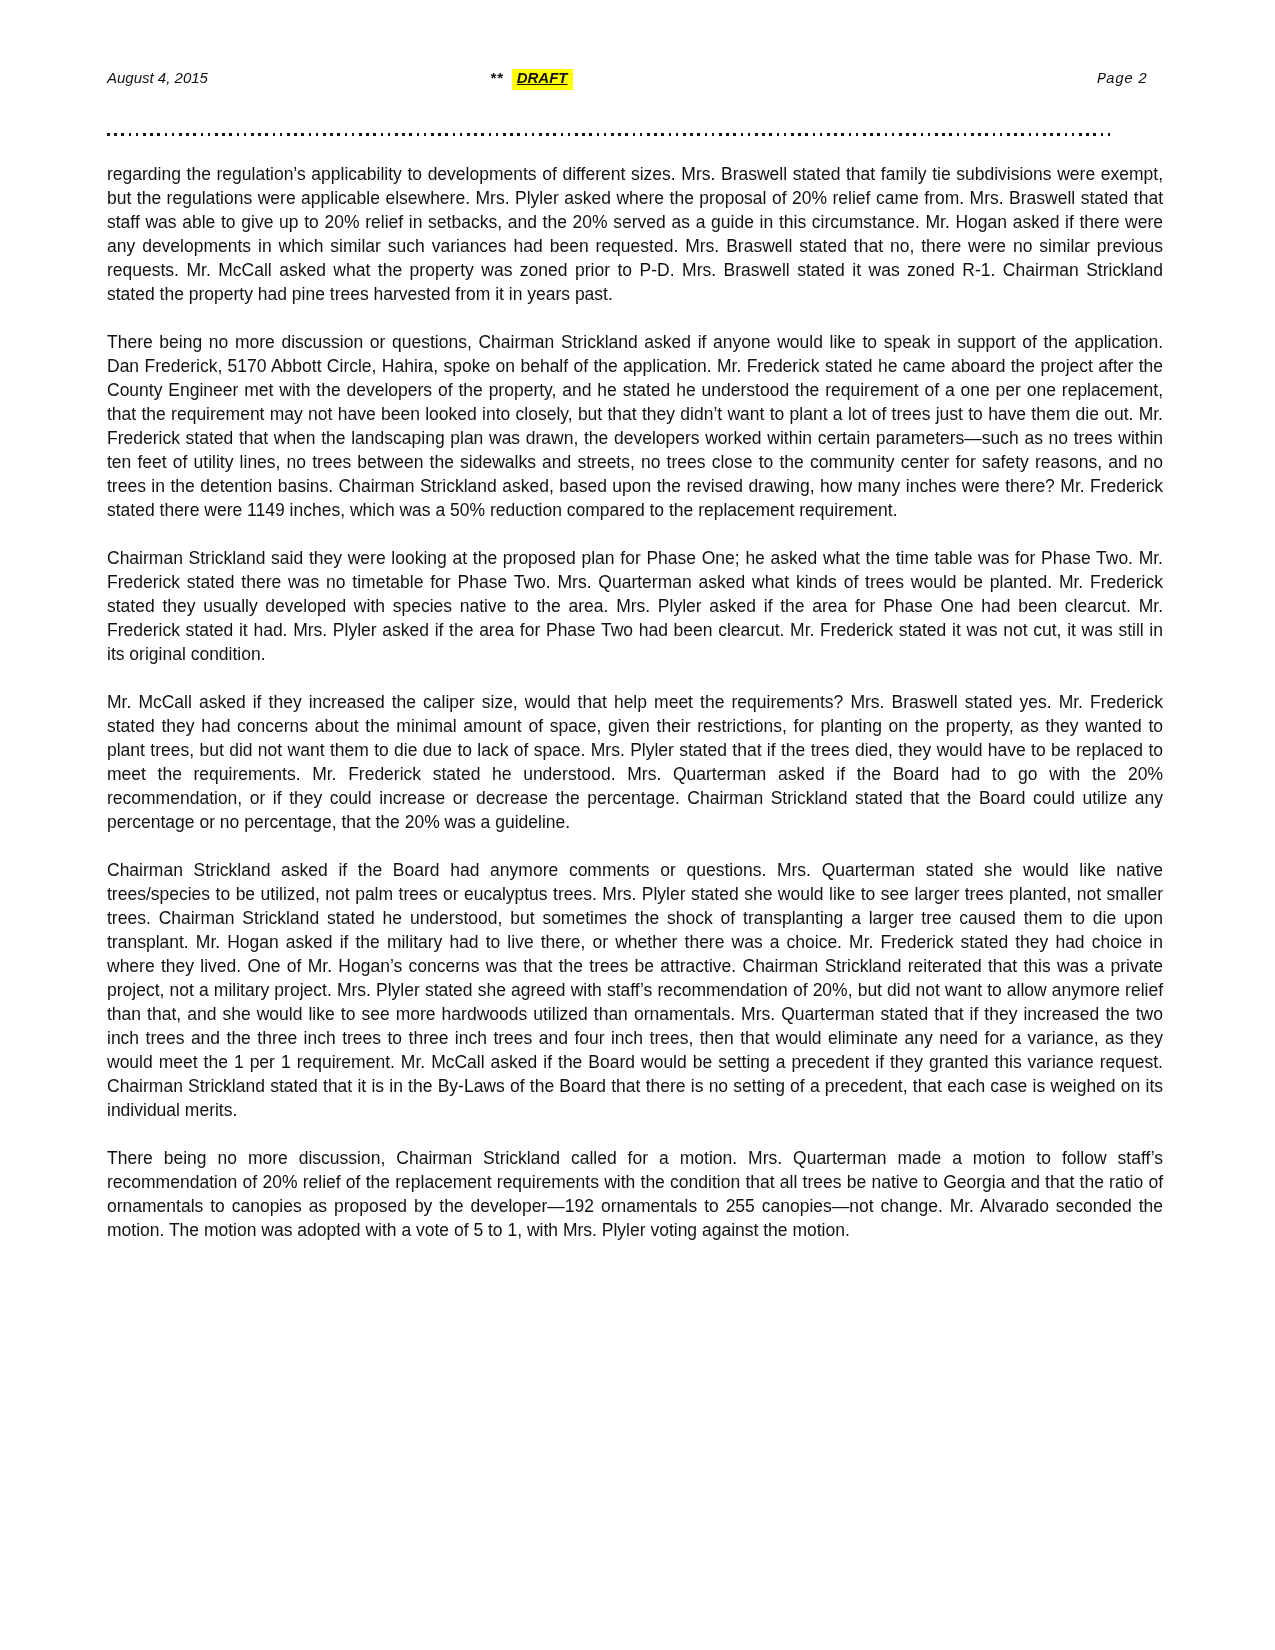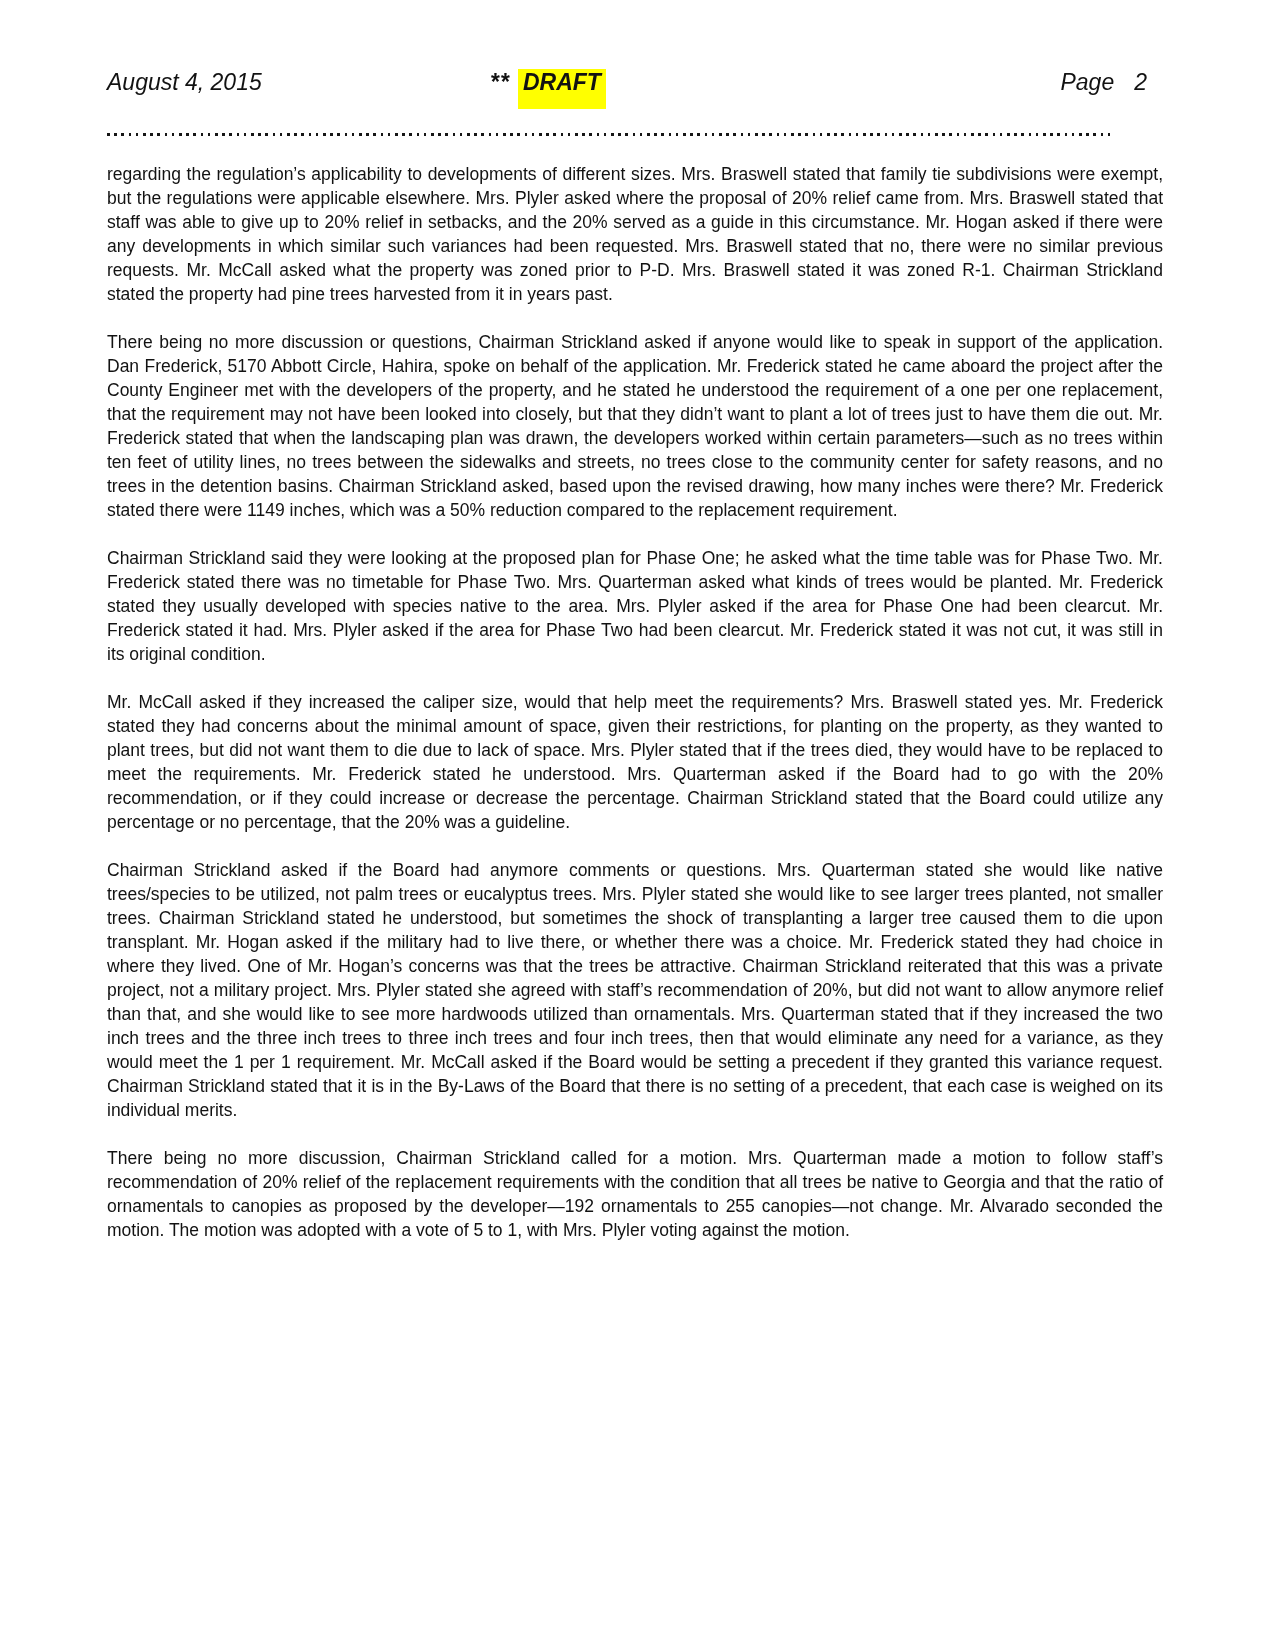--- a/index.html
+++ b/index.html
@@ -28,46 +28,48 @@
     align-items: baseline;
     font-size: 19.5px;
     font-style: italic;
     font-weight: bold;
   }
   .header-row2 {
     position: relative;
     display: flex;
     justify-content: space-between;
     align-items: baseline;
-    font-size: 23px;
+    font-size: 15px;
     font-style: italic;
     margin-top: 5px;
   }
   .draft-wrap {
     position: absolute;
     left: 383px;
     top: 0;
     display: flex;
     align-items: baseline;
     gap: 8px;
   }
   .draft-stars {
     font-weight: bold;
     font-style: italic;
     letter-spacing: 1px;
   }
   .draft-badge {
     font-weight: bold;
     font-style: italic;
-    padding: 0 5px 13px 5px;
+    padding: 0 5px 4px 5px;
+    text-decoration: underline;
   }
   .page-num-wrap {
     display: flex;
     align-items: flex-start;
-    gap: 20px;
+    gap: 5px;
+    font-family: Liberation Mono, monospace;
   }
   .dotted-line {
     position: absolute;
     top: 133px;
     left: 107px;
     width: 1007px;
     height: 3px;
     background-image: repeating-linear-gradient(90deg, #161616 0px, #161616 2.6px, transparent 2.6px, transparent 7.2px);
   }
   .body-text {

